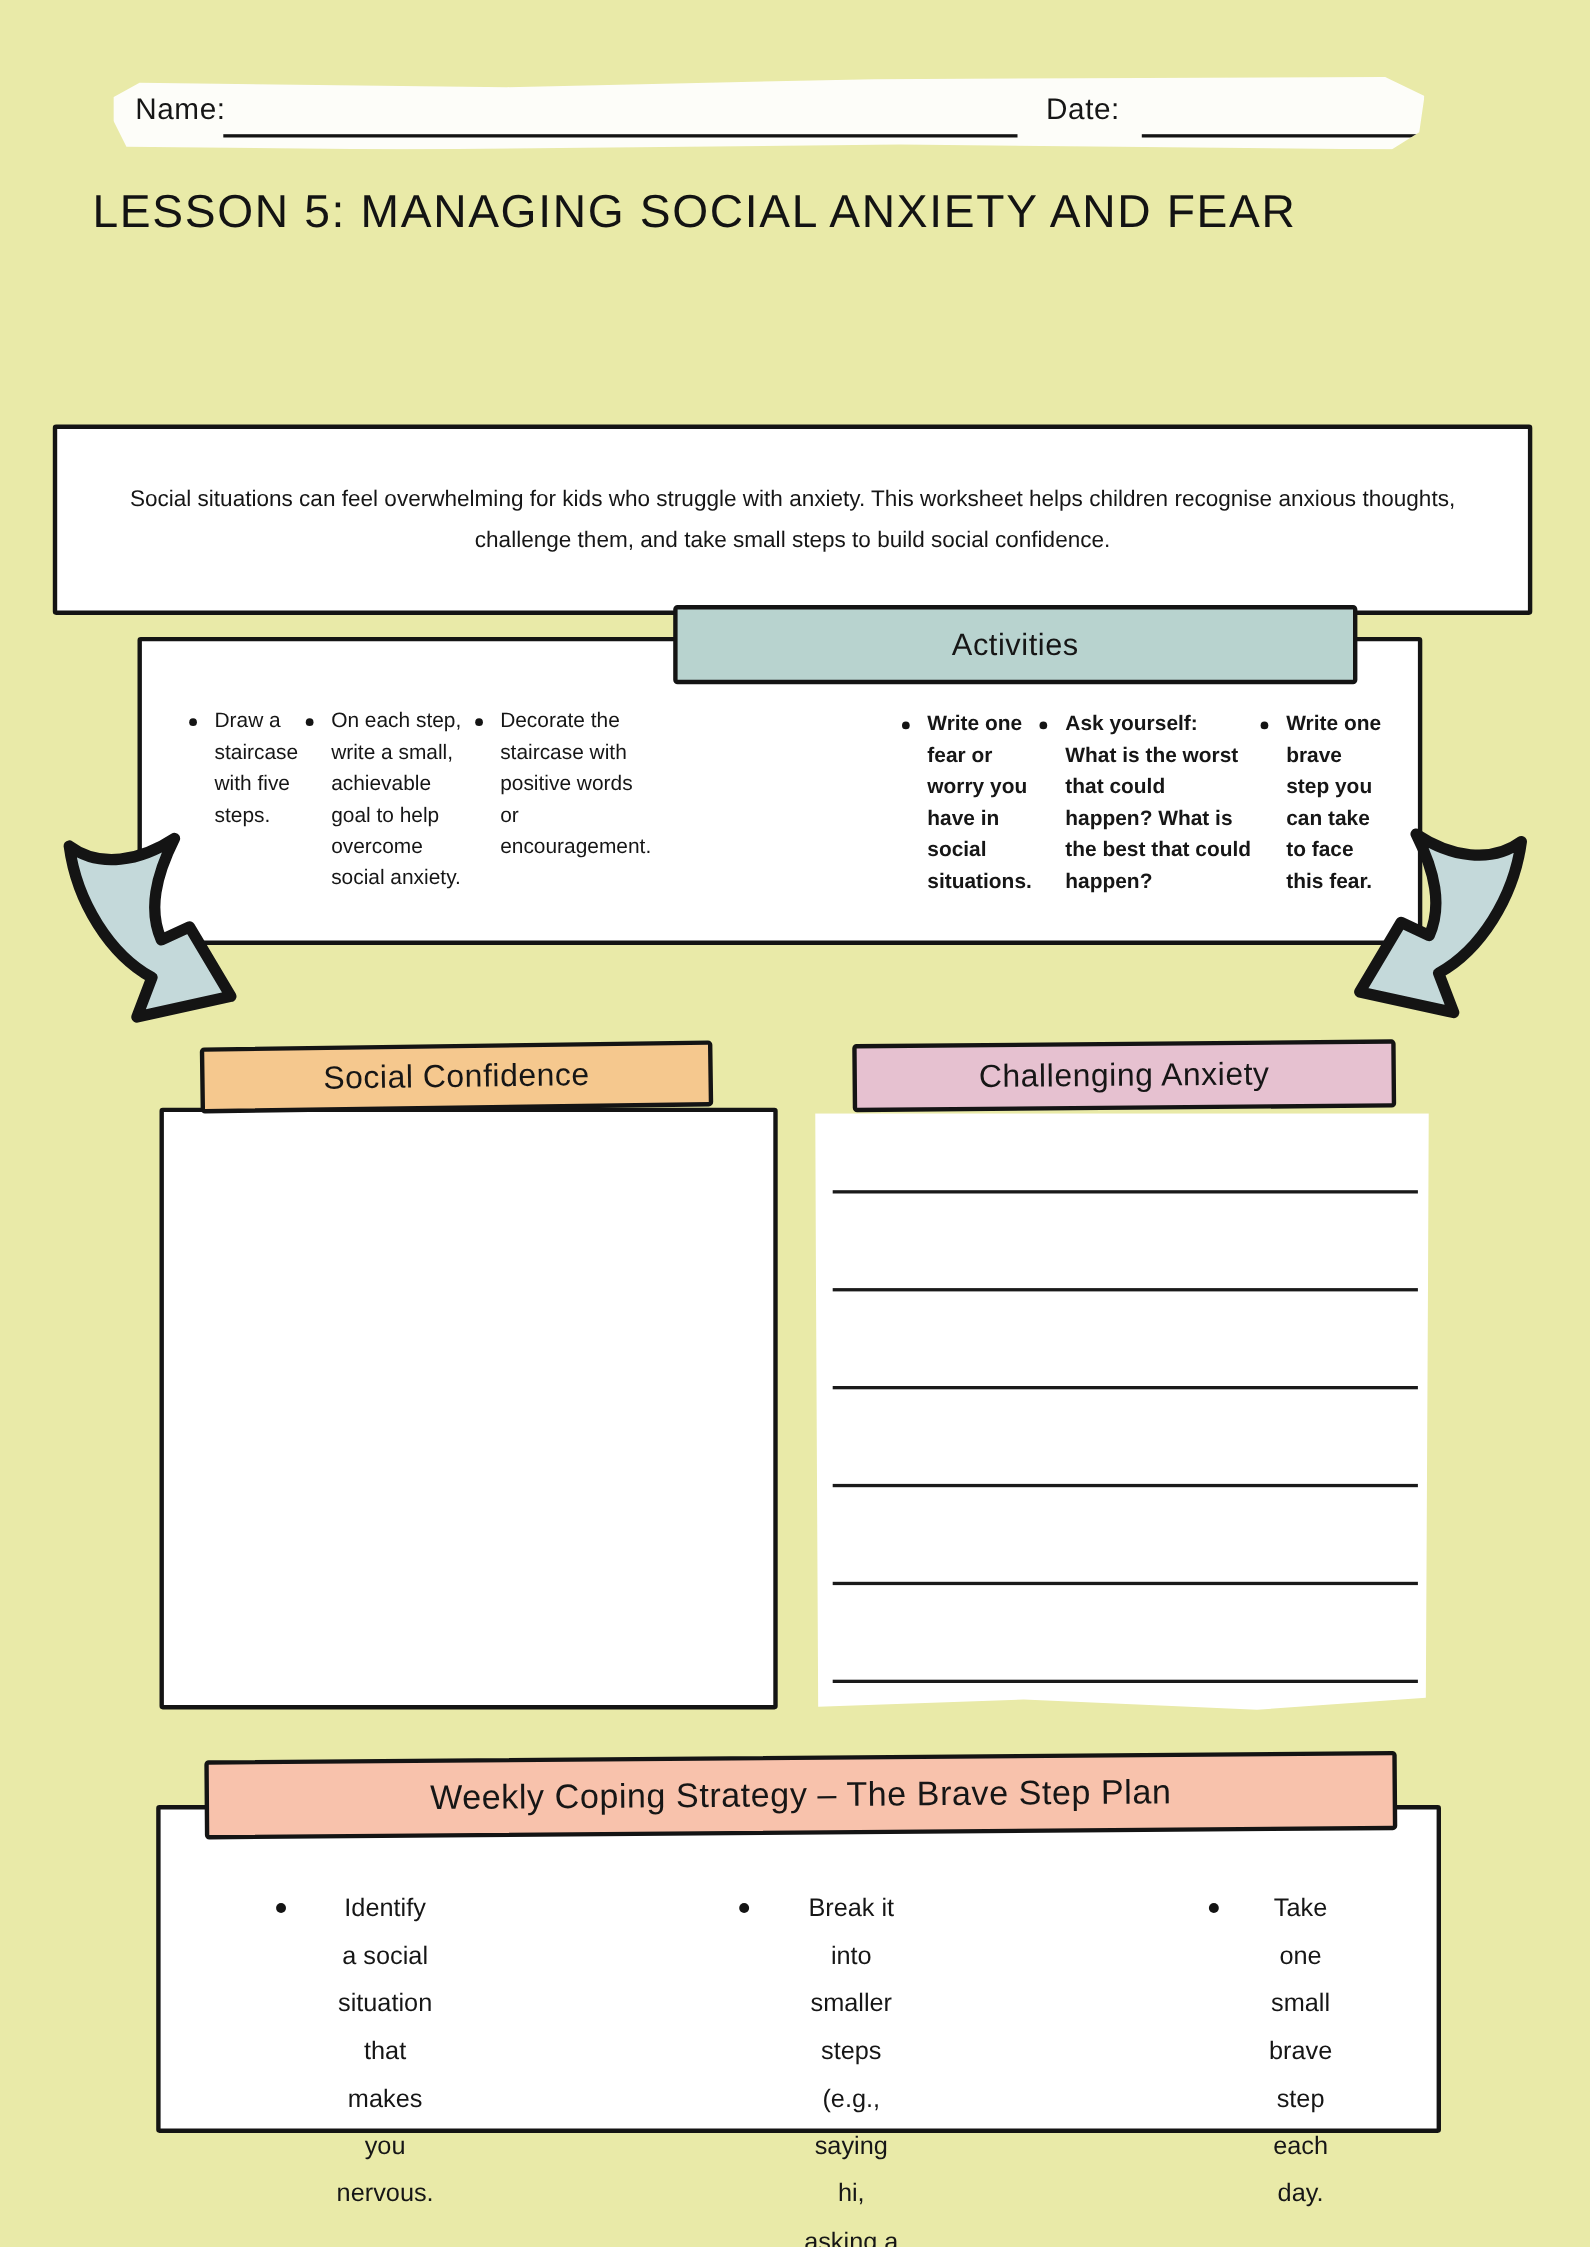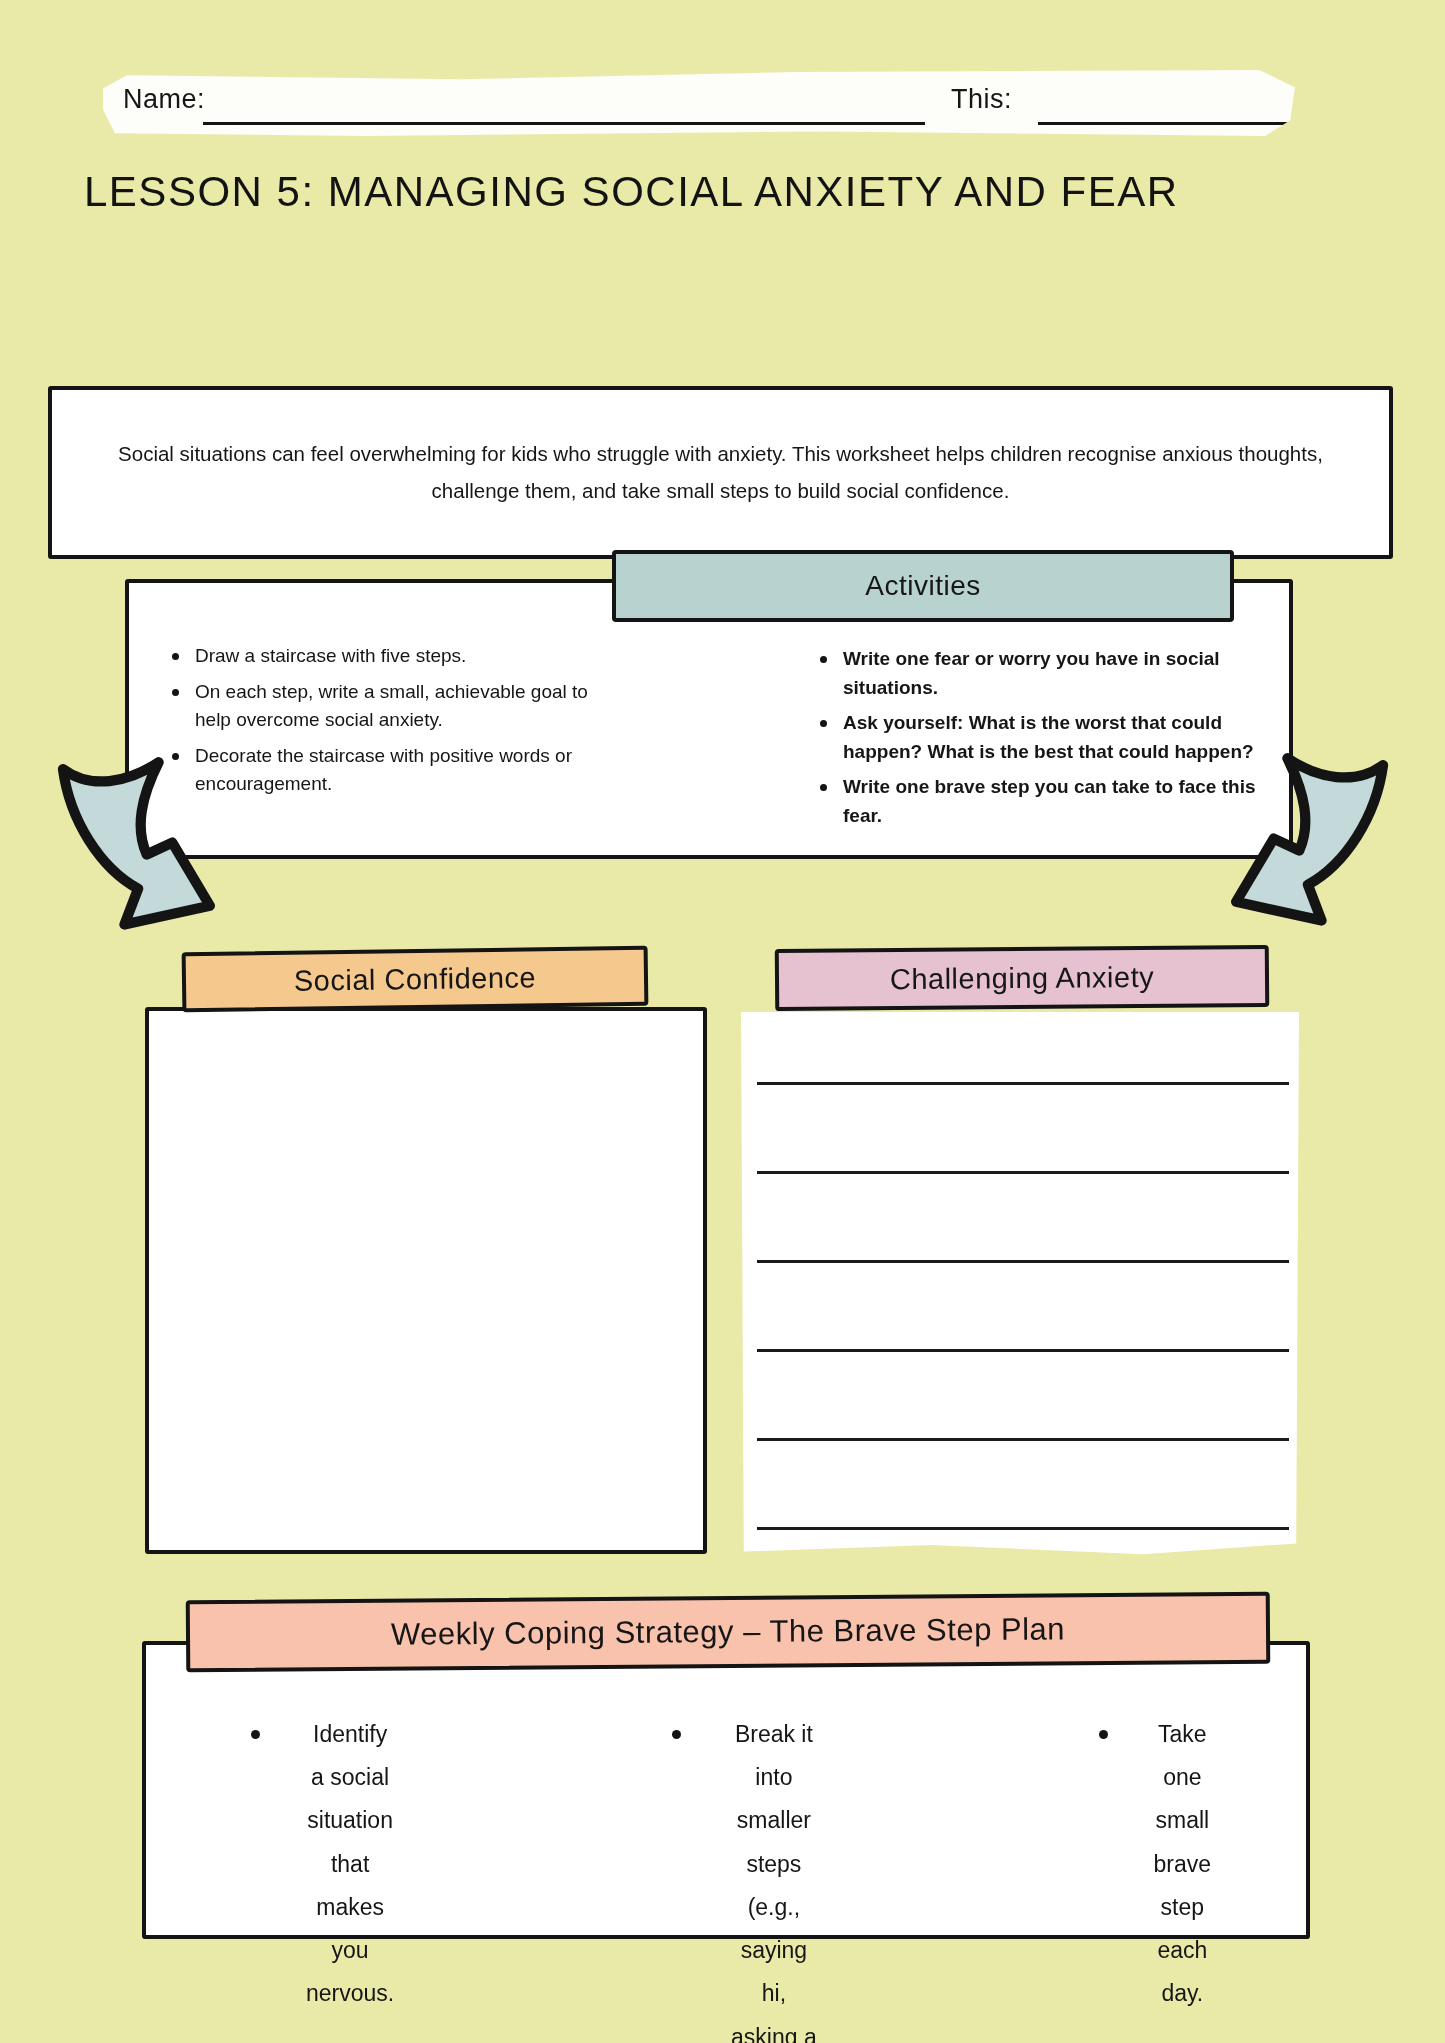--- a/index.html
+++ b/index.html
@@ -31,21 +31,21 @@
   }
   
   .intro-box{
     left:48px;top:386px;width:1345px;height:173px;
     display:flex;align-items:center;justify-content:center;
     padding:4px 60px;text-align:center;font-size:20.5px;line-height:1.8;
   }
   
   .activities-box{left:125px;top:579px;width:1168px;height:280px;}
   .activities-banner{left:612px;top:550px;width:622px;height:72px;background:var(--teal,#b8d3cf);}
-  .bullet-list{position:absolute;display:flex;flex-direction:column;gap:7px;z-index:4;}
+  .bullet-list{position:absolute;display:flex;flex-direction:row;gap:7px;z-index:4;}
   .bullet-item{display:flex;gap:16px;font-size:19px;line-height:1.5;}
   .bullet-item .dot{flex:none;width:7px;height:7px;border-radius:50%;background:#141414;margin-top:11px;}
   .list-left{left:172px;top:642px;width:420px;}
   .list-right{left:820px;top:645px;width:440px;font-weight:bold;}
   
   .arrow{position:absolute;width:190px;height:205px;z-index:2;}
   .arrow svg{width:100%;height:100%;}
   .arrow-left{left:38px;top:752px;}
   .arrow-right{left:1218px;top:748px;transform:scaleX(-1);}
   
@@ -65,21 +65,21 @@
   .weekly-item{display:flex;align-items:flex-start;}
   .weekly-item .dot{flex:none;width:9px;height:9px;border-radius:50%;background:#141414;margin-left:105px;margin-top:17px;}
   .weekly-item .bullet-text{flex:1;text-align:center;font-size:23px;line-height:1.88;padding:0 160px 0 46px;}
 </style>
 </head>
 <body>
 
 <div class="abs name-strip">
   <span class="label" style="left:20px;">Name:</span>
   <span class="hand-line" style="left:100px;top:52px;width:722px;"></span>
-  <span class="label" style="left:848px;">This:</span>
+  <span class="label" style="left:848px;">Date:</span>
   <span class="hand-line" style="left:935px;top:52px;width:252px;"></span>
 </div>
 
 <div class="abs page-title">LESSON 5: MANAGING SOCIAL ANXIETY AND FEAR</div>
 
 <div class="abs paper-box intro-box">
   <span>Social situations can feel overwhelming for kids who struggle with anxiety. This worksheet helps children recognise anxious thoughts, challenge them, and take small steps to build social confidence.</span>
 </div>
 
 <div class="abs paper-box activities-box"></div>

